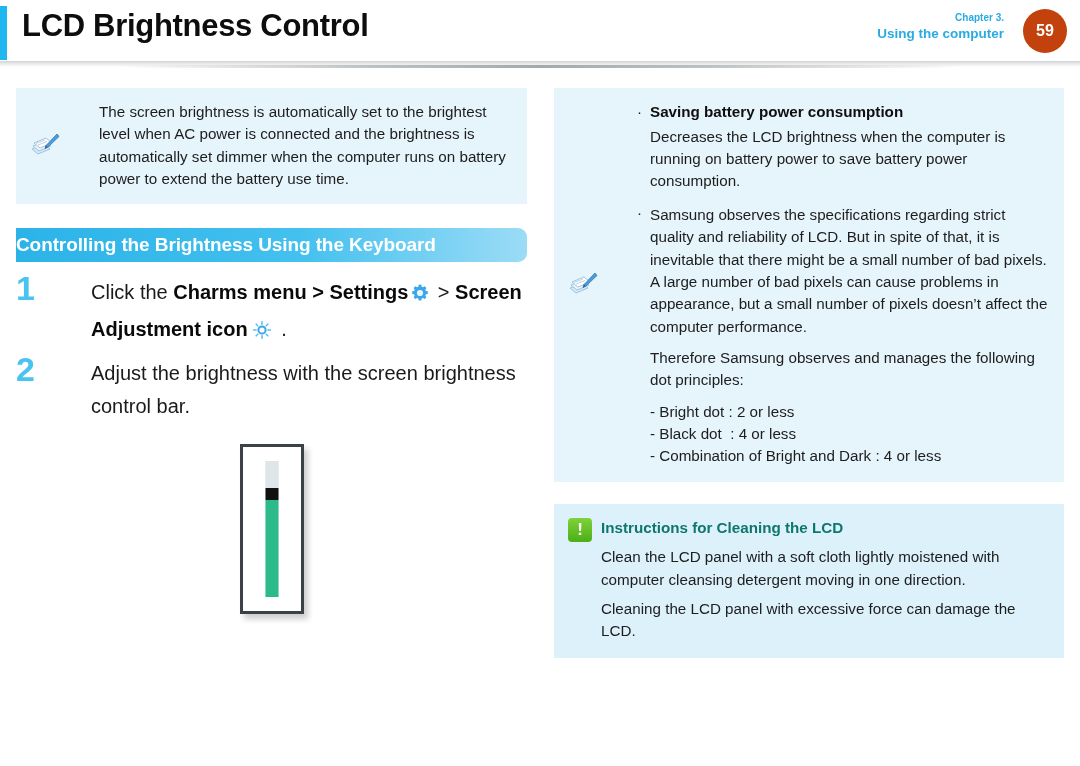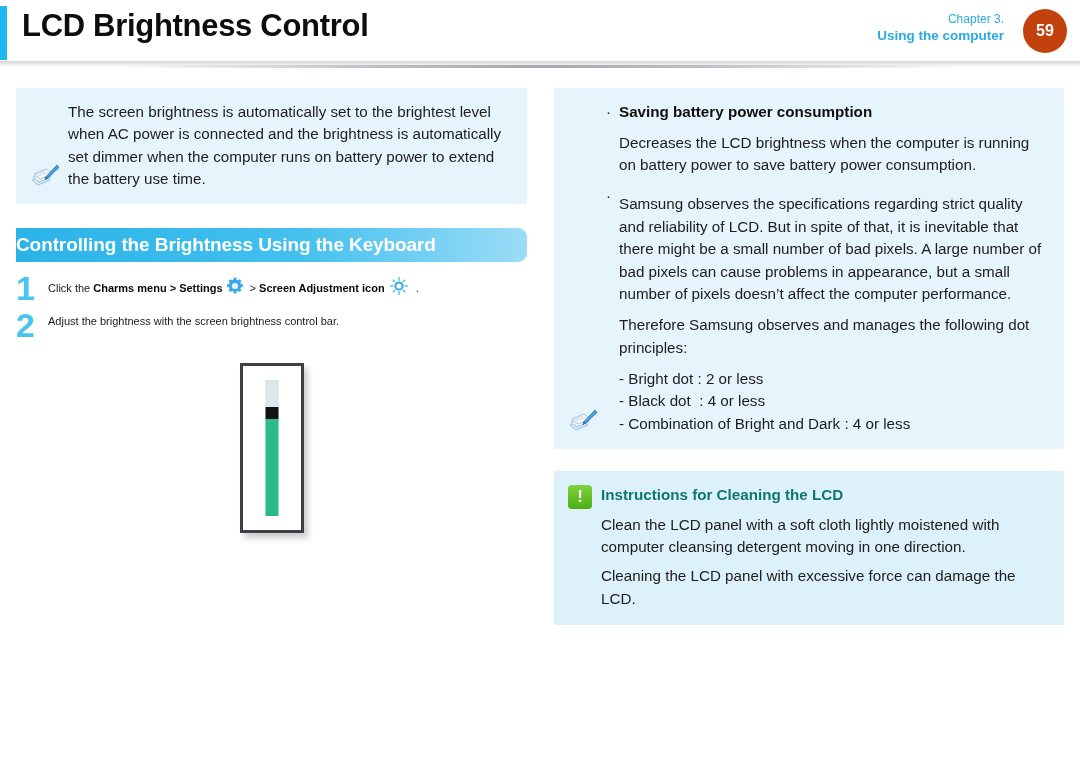--- a/index.html
+++ b/index.html
@@ -41,22 +41,22 @@
     white-space: nowrap;
   }
   .chapter-block {
     position: absolute;
     right: 76px;
     top: 11px;
     text-align: right;
     line-height: 1.35;
   }
   .chapter-line1 {
-    font-size: 12px;
-    font-weight: normal;
+    font-size: 10px;
+    font-weight: bold;
     color: #29abe2;
     display: block;
   }
   .chapter-line2 {
     font-size: 13.5px;
     font-weight: bold;
     color: #29abe2;
     display: block;
   }
   .page-number-circle {
@@ -108,21 +108,22 @@
 
   
   .note-box {
     background: #e6f4fb;
     padding: 13px 14px 14px 14px;
     box-sizing: border-box;
     position: relative;
   }
   .note-inner {
     display: flex;
-    align-items: flex-end;
+    align-items: center;
+    gap: 31px;
   }
   .note-icon {
     width: 30px;
     height: 26px;
     flex: 0 0 30px;
     margin-top: 1px;
     margin-right: 8px;
   }
   .note-body {
     flex: 1 1 auto;
@@ -150,21 +151,21 @@
   }
   .bullet-title {
     font-weight: bold;
     font-size: 15.2px;
     line-height: 1.5;
     color: #0f0f0f;
   }
   .bullet-para {
     font-size: 15.2px;
     line-height: 1.47;
-    margin-top: 8px;
+    margin-top: 2px;
   }
   .indent-para {
     margin-left: 13px;
     font-size: 15.2px;
     line-height: 1.47;
     margin-top: 9px;
   }
   .dot-list {
     margin-left: 13px;
     margin-top: 9px;
@@ -203,23 +204,24 @@
     flex: 0 0 32px;
     font-size: 34px;
     font-weight: bold;
     line-height: 0.92;
     color: #49c4f0;
     text-align: left;
     margin-top: -3px;
   }
   .step-text {
     flex: 1 1 auto;
-    font-size: 11px;
+    font-size: 20px;
     line-height: 1.62;
     color: #1a1a1a;
+    margin-left: 43px;
   }
   .step-text b {
     font-weight: bold;
     color: #0a0a0a;
   }
   .inline-icon {
     display: inline-block;
     vertical-align: -4px;
     margin: 0 2px;
   }

